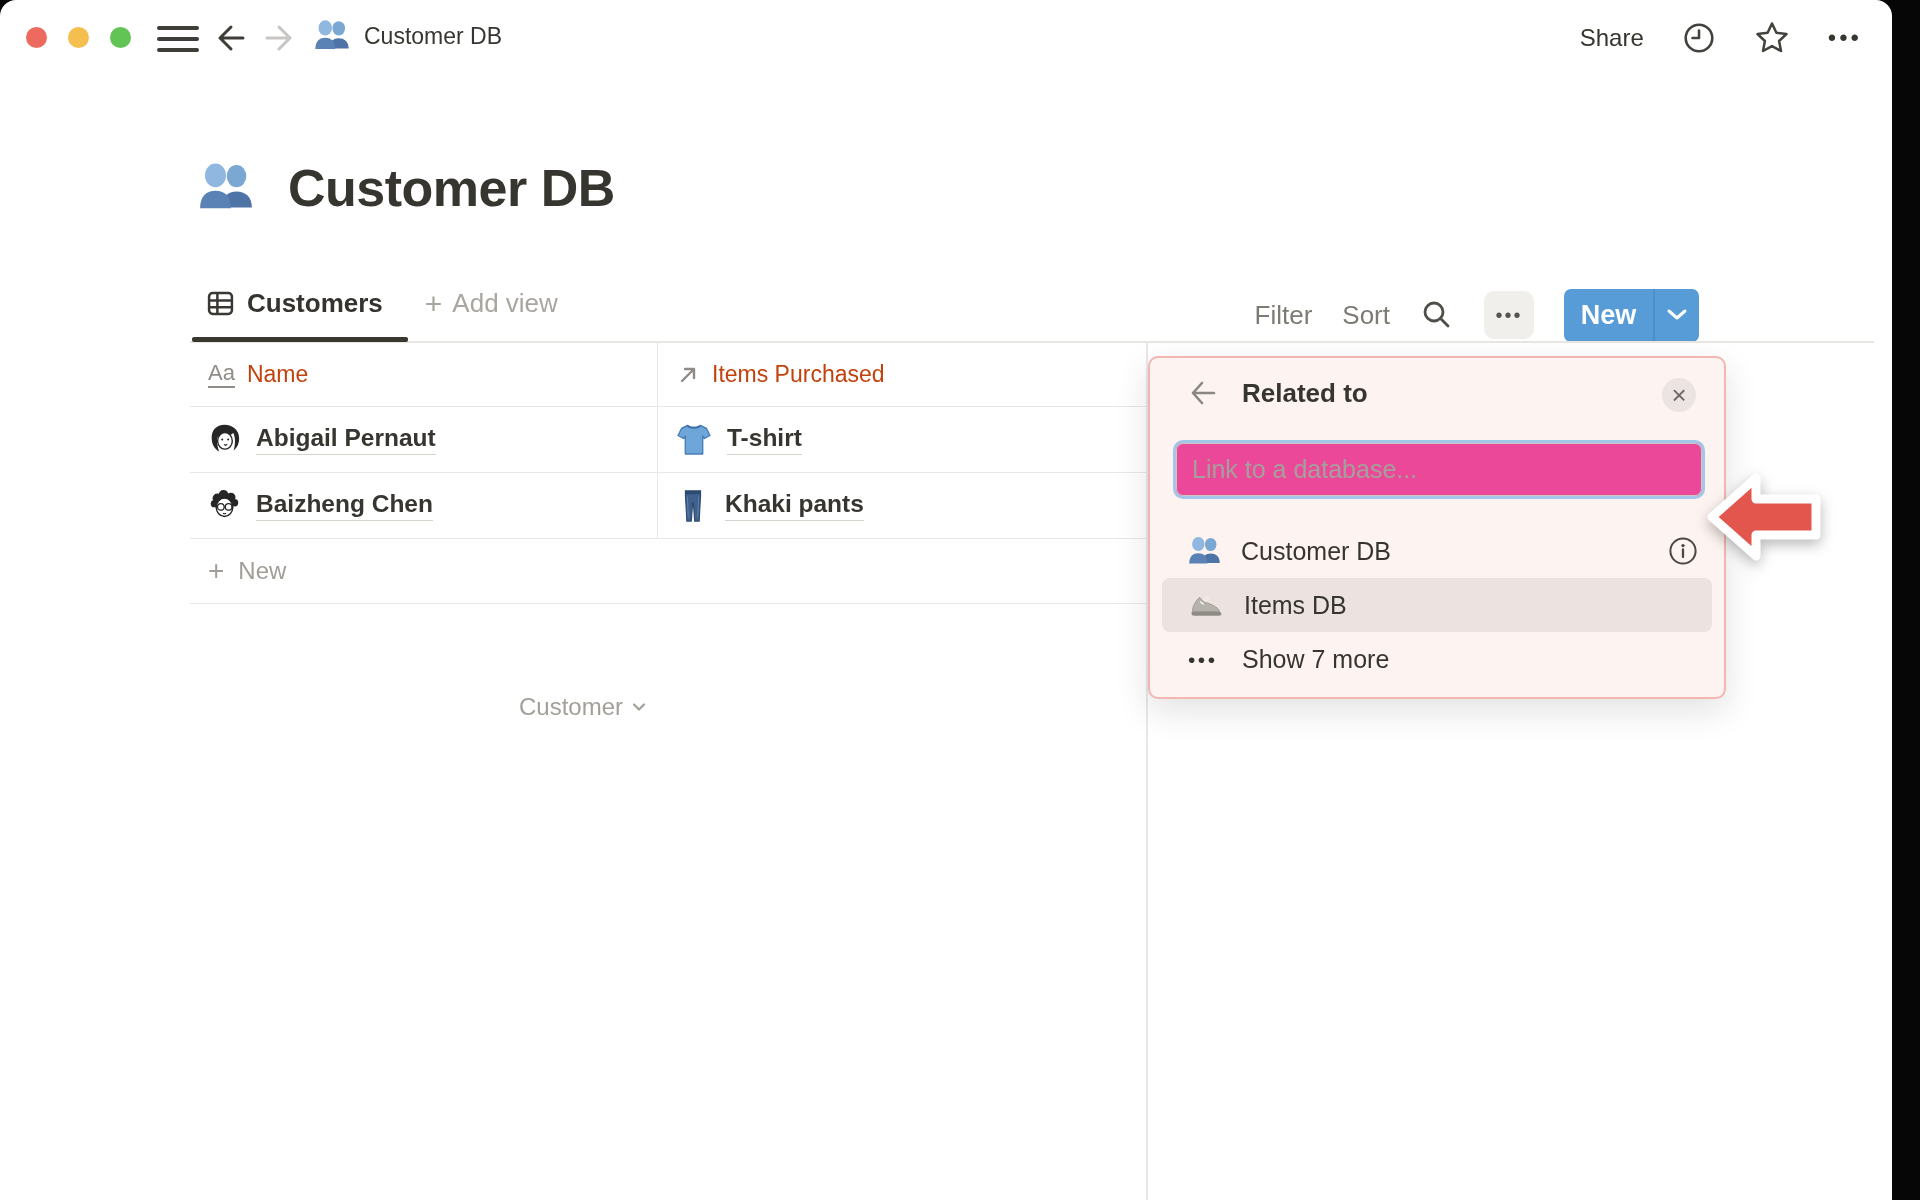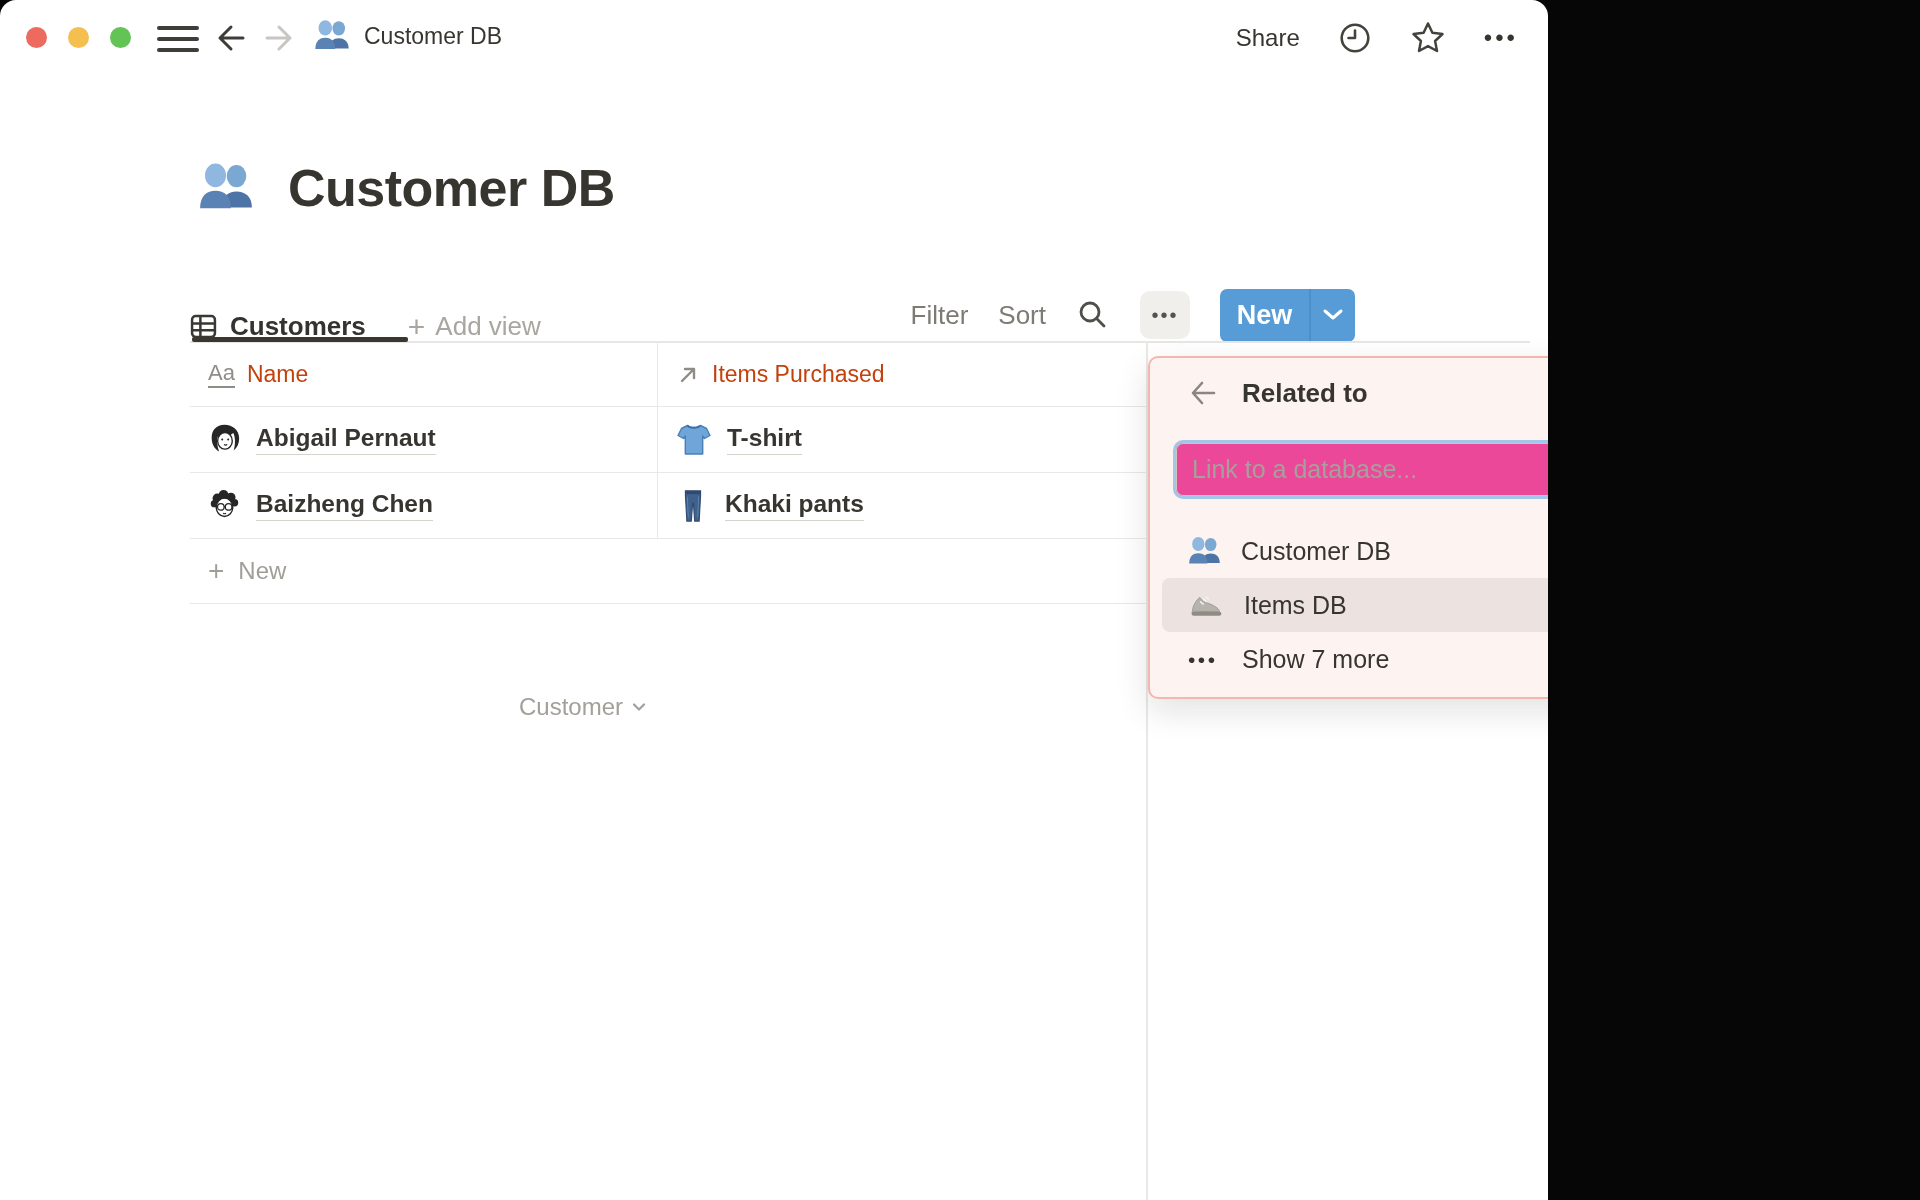--- a/index.html
+++ b/index.html
@@ -1,17 +1,17 @@
 <!DOCTYPE html>
 <html><head>
 <meta charset="utf-8">
 <style>
   html,body{margin:0;padding:0;background:#060606;}
   *{box-sizing:border-box;font-family:"Liberation Sans",sans-serif;}
-  .window{position:relative;width:1548px;height:1200px;background:#ffffff;overflow:hidden;
+  .window{position:relative;width:1892px;height:1200px;background:#ffffff;overflow:hidden;
           border-radius:16px 16px 0 0;}
   
   .titlebar{position:absolute;top:0;left:0;right:0;height:76px;}
   .traffic{position:absolute;left:26px;top:27px;display:flex;gap:21px;}
   .tl{width:21px;height:21px;border-radius:50%;display:inline-block;}
   .tl.red{background:#ED6A5E;}  .tl.yellow{background:#F5BF4F;}  .tl.green{background:#61C454;}
   .hamburger{position:absolute;left:157px;top:26px;width:42px;height:26px;display:flex;
              flex-direction:column;justify-content:space-between;cursor:pointer;background:none;border:none;padding:0;}
   .hamburger span{display:block;width:42px;height:3.6px;background:#3F3D38;border-radius:2px;}
   .nav-btn{position:absolute;top:20px;background:none;border:none;padding:0;cursor:pointer;}
@@ -19,21 +19,21 @@
   .breadcrumb .crumb-label{font-size:23px;font-weight:500;color:#37352F;}
   .titlebar-right{position:absolute;right:30px;top:0;height:76px;display:flex;align-items:center;gap:38px;}
   .share-btn{font-size:24px;color:#37352F;background:none;border:none;cursor:pointer;padding:0;}
   .tb-icon-btn{background:none;border:none;padding:0;cursor:pointer;display:flex;align-items:center;}
   .more-dots-top{font-size:24px;color:#37352F;letter-spacing:3px;line-height:1;}
   
   .page-title{position:absolute;left:198px;top:158px;display:flex;align-items:center;gap:34px;}
   .page-title h1{margin:0;font-size:52px;font-weight:700;color:#37352F;letter-spacing:-0.5px;}
   
   .viewbar{position:absolute;left:190px;right:18px;top:288px;height:54px;}
-  .views-left{position:absolute;left:0;top:0;height:54px;display:flex;align-items:flex-end;}
+  .views-left{position:absolute;left:17px;top:0;height:54px;display:flex;align-items:flex-start;}
   .view-tab{display:flex;align-items:center;gap:13px;cursor:pointer;}
   .view-tab .tab-label{font-size:26px;font-weight:600;color:#35332E;}
   .add-view{display:flex;align-items:center;gap:10px;margin-left:42px;cursor:pointer;}
   .add-view .plus{font-size:30px;color:#A9A6A0;font-weight:400;line-height:1;}
   .add-view .av-label{font-size:26px;color:#A9A6A0;}
   .views-right{position:absolute;right:175px;top:0;height:54px;display:flex;align-items:center;gap:30px;}
   .vb-text-btn{font-size:26px;color:#7E7B75;background:none;border:none;cursor:pointer;padding:0;}
   .dots-btn{width:50px;height:48px;border-radius:10px;background:#F0EFEC;border:none;cursor:pointer;
             font-size:20px;color:#55534E;letter-spacing:2px;line-height:1;}
   .new-btn{display:flex;align-items:stretch;height:53px;border-radius:7px;overflow:hidden;cursor:pointer;background:#579CD6;}

